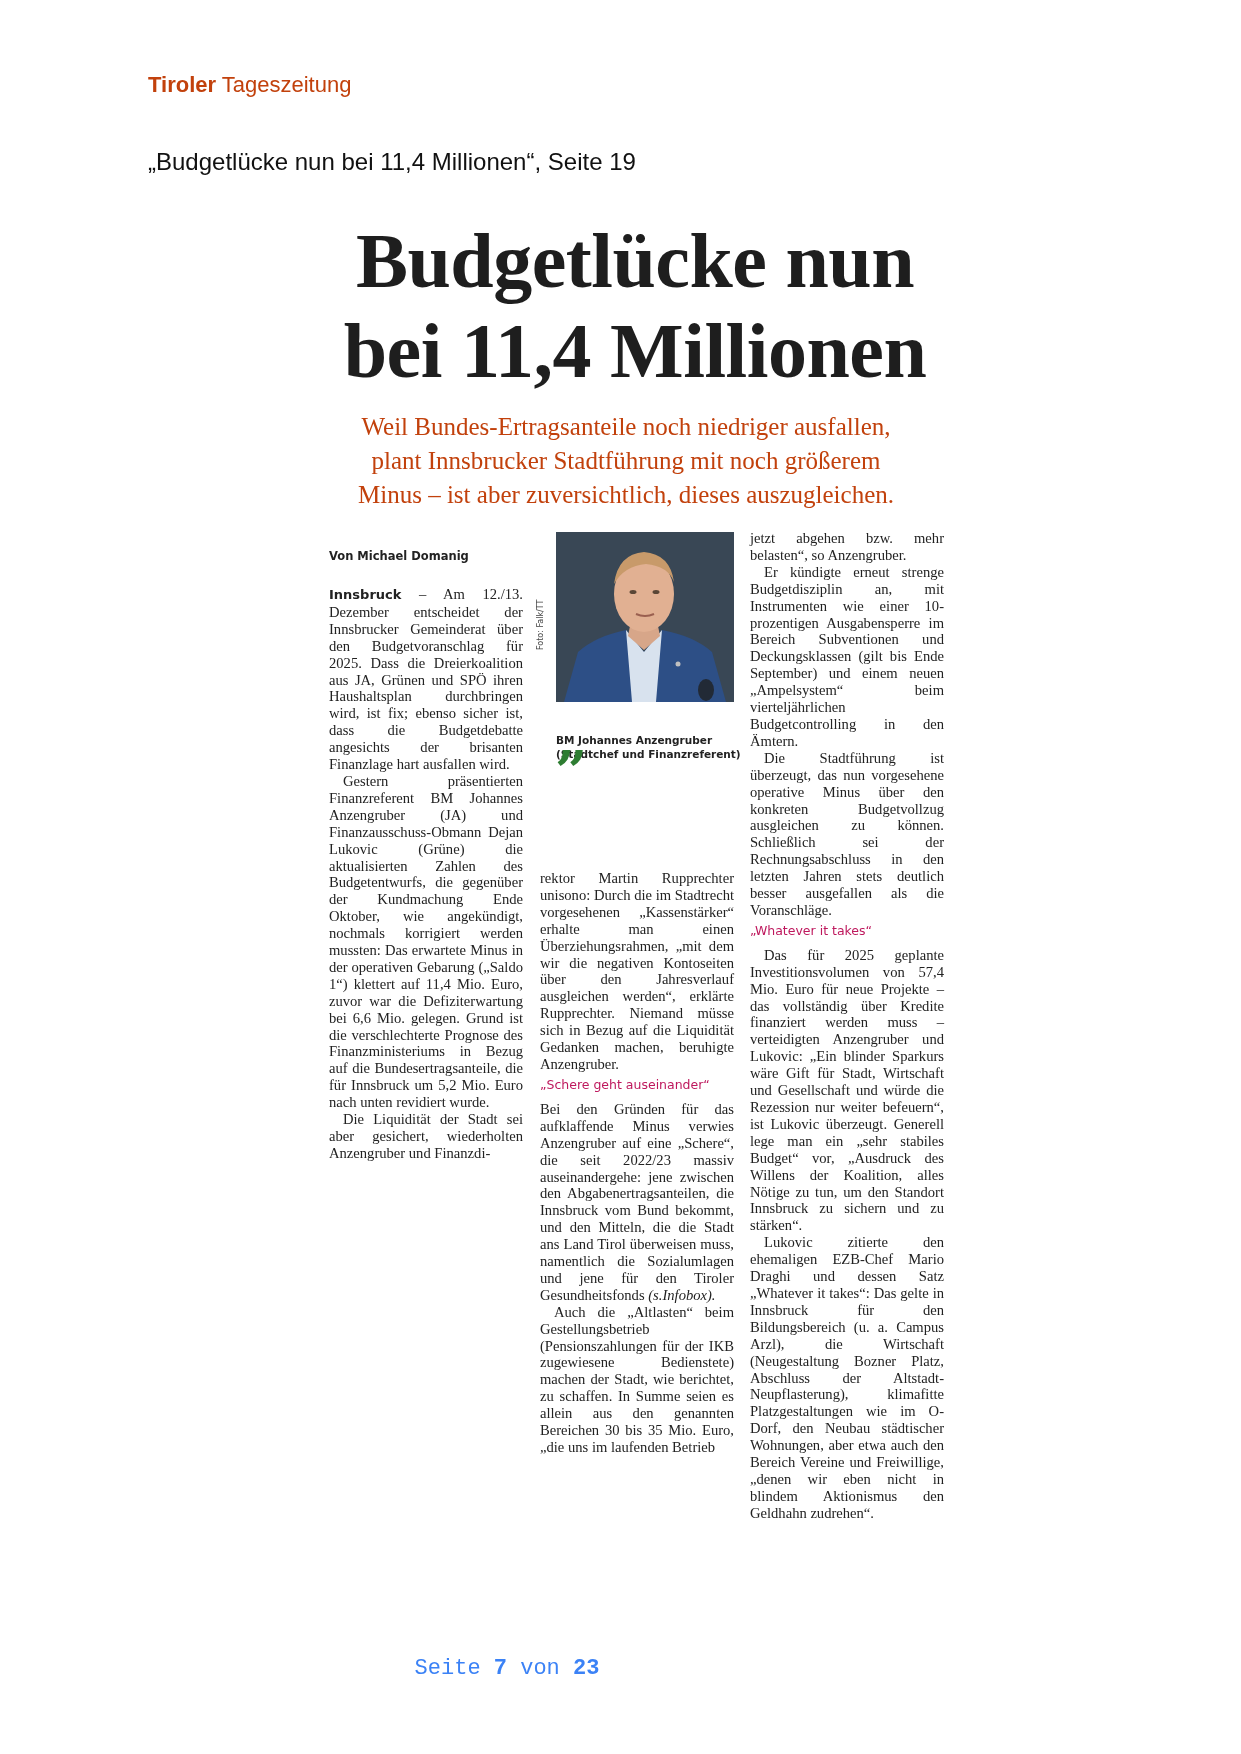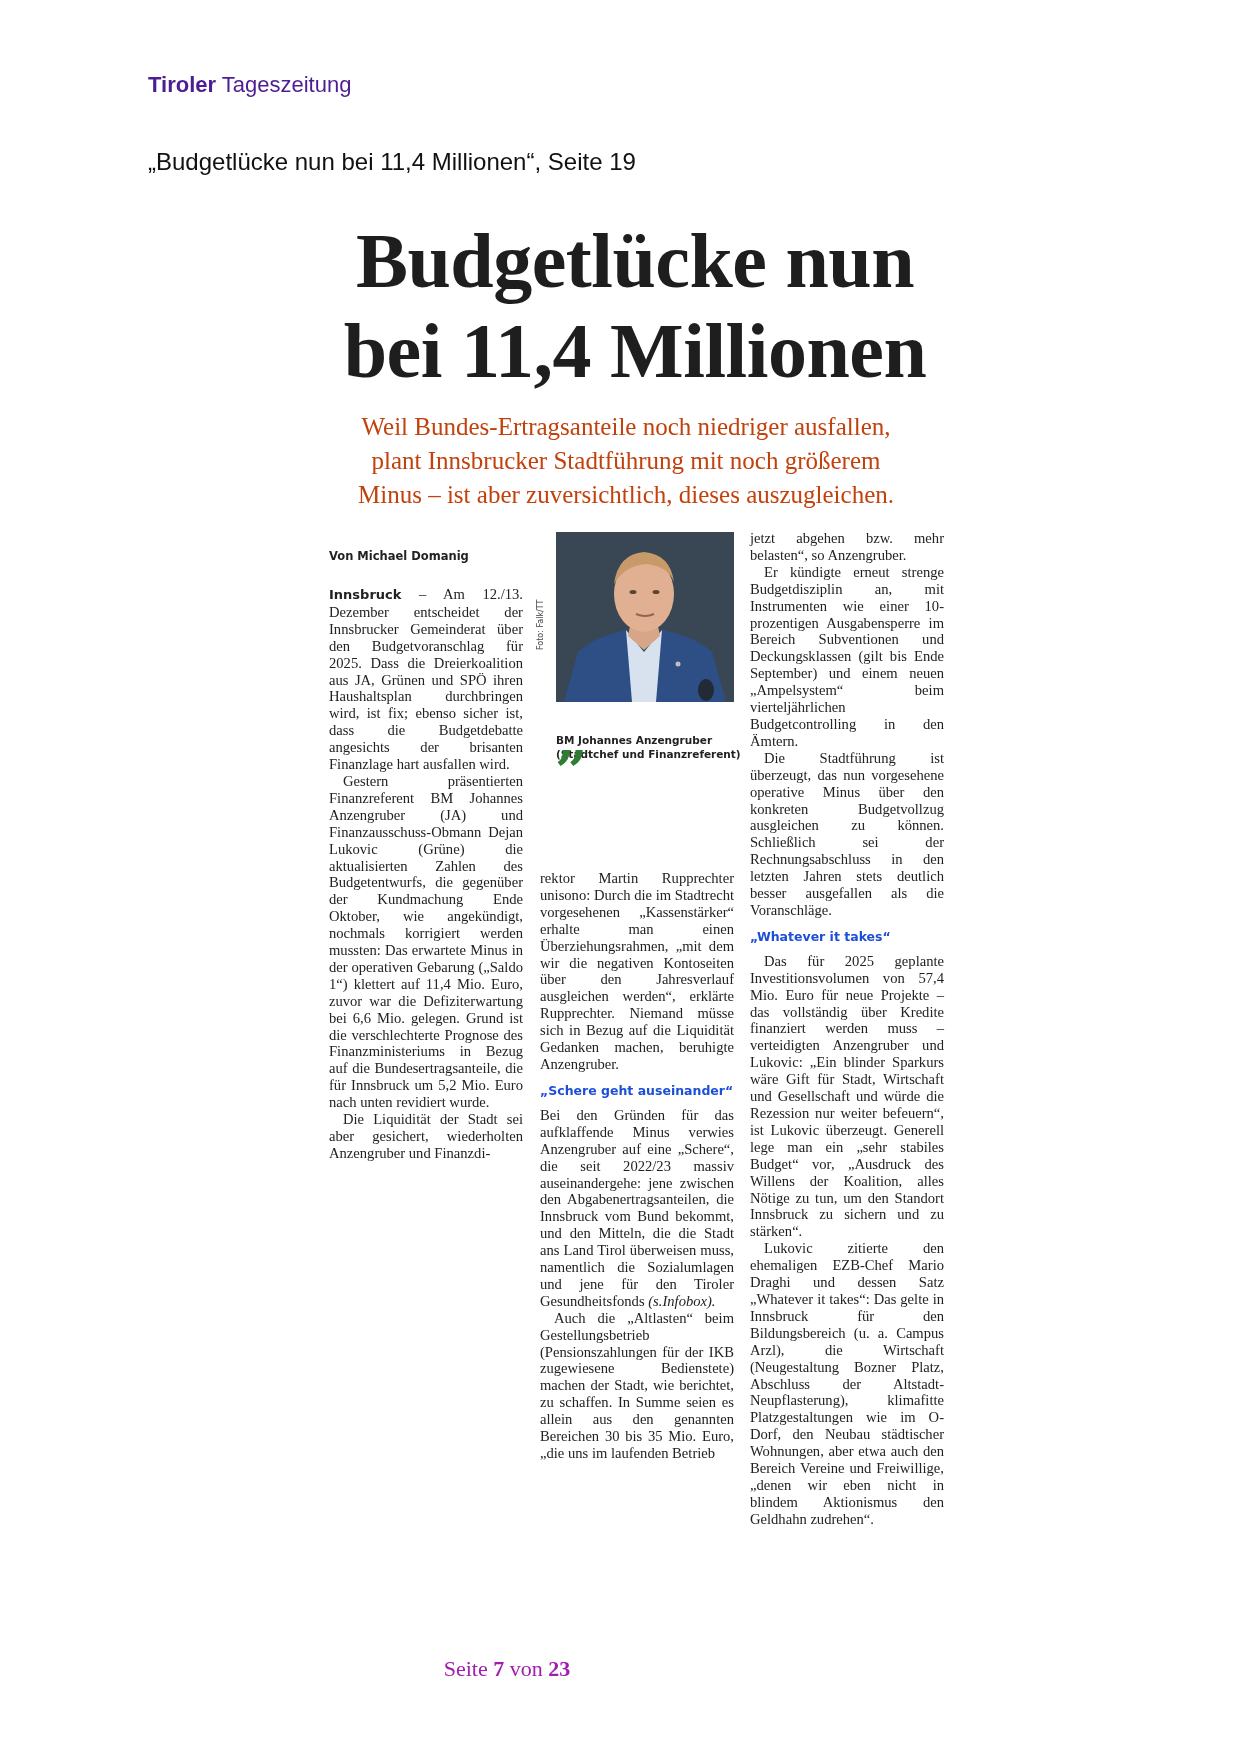--- a/index.html
+++ b/index.html
@@ -1,39 +1,39 @@
 <!DOCTYPE html>
 <html><head>
   <meta charset="utf-8">
   <style>
     html, body { margin: 0; padding: 0; background: #ffffff; }
     body { width: 1241px; height: 1754px; position: relative; overflow: hidden; color: #1a1a1a; }
-    .publisher { position: absolute; left: 148px; top: 72px; font-family: "Liberation Sans", sans-serif; font-size: 22px; color: #4c1d95; }
+    .publisher { position: absolute; left: 148px; top: 72px; font-family: "Liberation Sans", sans-serif; font-size: 22px; color: #c2410c; }
     .publisher b { font-weight: bold; }
     .clip-title { position: absolute; left: 148px; top: 148px; font-family: "Liberation Sans", sans-serif; font-size: 24px; font-weight: normal; color: #111; }
     .headline { position: absolute; left: 330px; top: 216px; width: 610px; text-align: center; font-family: "Liberation Serif", serif; font-size: 78px; line-height: 90px; color: #1e1e1e; letter-spacing: -0.5px; font-weight: bold; }
     .subhead { position: absolute; left: 316px; top: 410px; width: 620px; text-align: center; font-family: "Liberation Serif", serif; font-size: 25px; line-height: 34px; color: #c2410c; }
     .col { position: absolute; font-family: "Liberation Serif", serif; font-size: 14.6px; line-height: 16.9px; color: #222; text-align: justify; hyphens: manual; }
     .col p { margin: 0; text-indent: 14px; }
     .col p.noindent { text-indent: 0; }
     .col1 { left: 329px; top: 548px; width: 194px; }
     .col2 { left: 540px; top: 870px; width: 194px; }
     .col3 { left: 750px; top: 530px; width: 194px; }
     .byline { font-family: "DejaVu Sans", sans-serif; font-weight: bold; font-size: 11.5px; color: #222; margin-bottom: 22px; line-height: 16px; }
     .dateline { font-family: "DejaVu Sans", sans-serif; font-weight: bold; font-size: 13px; }
-    .subhead-sm { font-family: "DejaVu Sans", sans-serif; font-weight: bold; font-size: 12.5px; margin: 10px 0 8px 0; text-indent: 0; color: #1d4ed8; line-height: 16px; }
+    .subhead-sm { font-family: "DejaVu Sans", sans-serif; font-weight: normal; font-size: 12.5px; margin: 4px 0 8px 0; text-indent: 0; color: #be185d; line-height: 16px; }
     .photo { position: absolute; left: 556px; top: 532px; width: 178px; height: 170px; overflow: hidden; background: linear-gradient(135deg, #4b5a6a 0%, #3a4756 50%, #33404e 100%); }
     .photo svg { display: block; }
     .photo-credit { position: absolute; left: 536px; top: 650px; transform: rotate(-90deg); transform-origin: left top; font-family: "DejaVu Sans", sans-serif; font-size: 8px; color: #444; width: 60px; }
     .quote-box { position: absolute; left: 556px; top: 715px; width: 186px; }
     .quote-mark { position: absolute; left: 0; top: -4px; font-family: "DejaVu Serif", serif; font-weight: bold; font-size: 56px; line-height: 56px; color: #2e7d32; }
     .quote-text { font-family: "DejaVu Serif", serif; font-style: italic; font-size: 14.5px; line-height: 19px; color: #222; padding-top: 0; }
     .quote-text .first { padding-left: 38px; display: block; }
     .quote-author { margin-top: 18px; font-family: "DejaVu Sans", sans-serif; font-size: 10.5px; font-weight: bold; line-height: 14px; color: #222; }
-    .footer { position: absolute; left: 0; width: 1014px; top: 1656px; text-align: center; font-family: Liberation Serif, serif; font-size: 22px; color: #a21caf; }
+    .footer { position: absolute; left: 0; width: 1014px; top: 1656px; text-align: center; font-family: Liberation Mono, monospace; font-size: 22px; color: #3b82f6; }
     .footer b { font-weight: bold; }
   </style>
 </head>
 <body>
 
 <div class="publisher"><b>Tiroler</b><span> Tageszeitung</span></div>
 
 <div class="clip-title">„Budgetlücke nun bei 11,4 Millionen“, Seite 19</div>
 
 <div class="headline">

